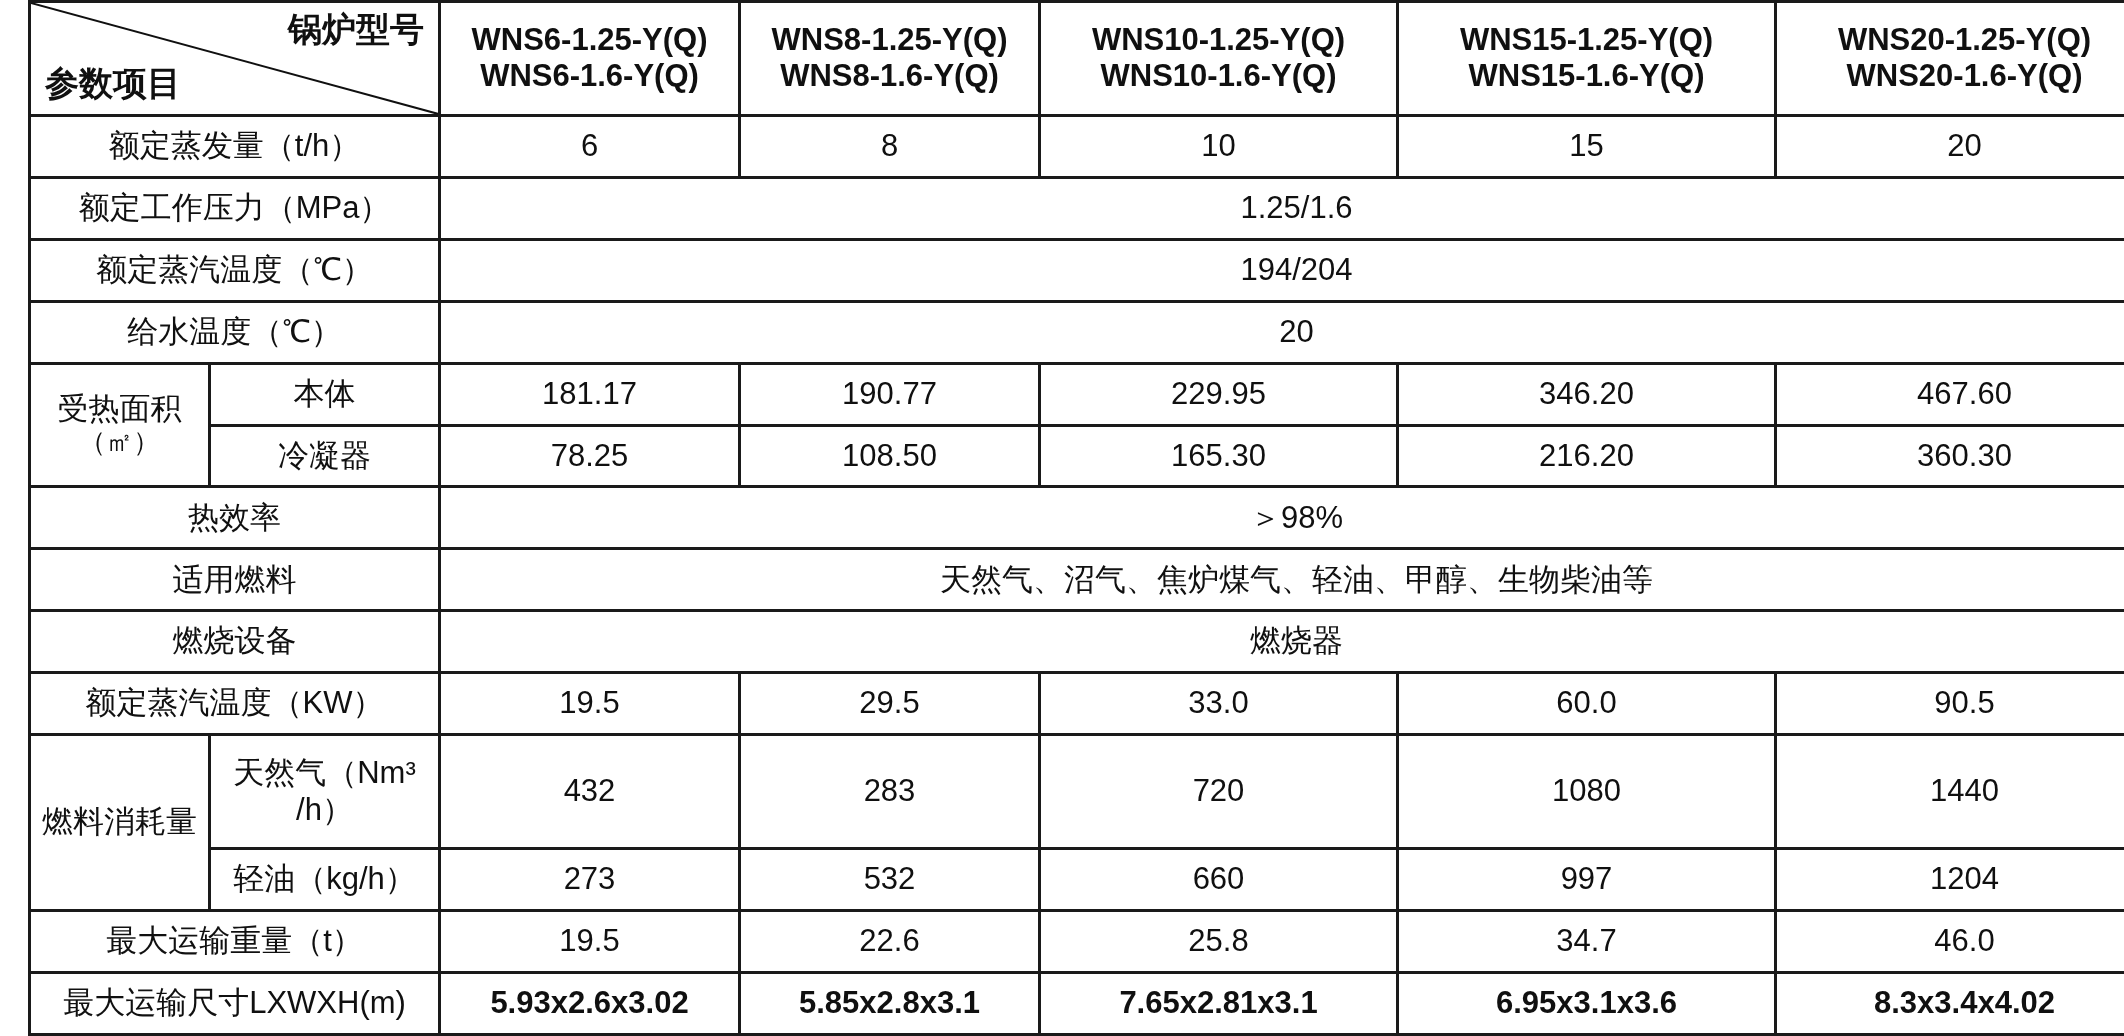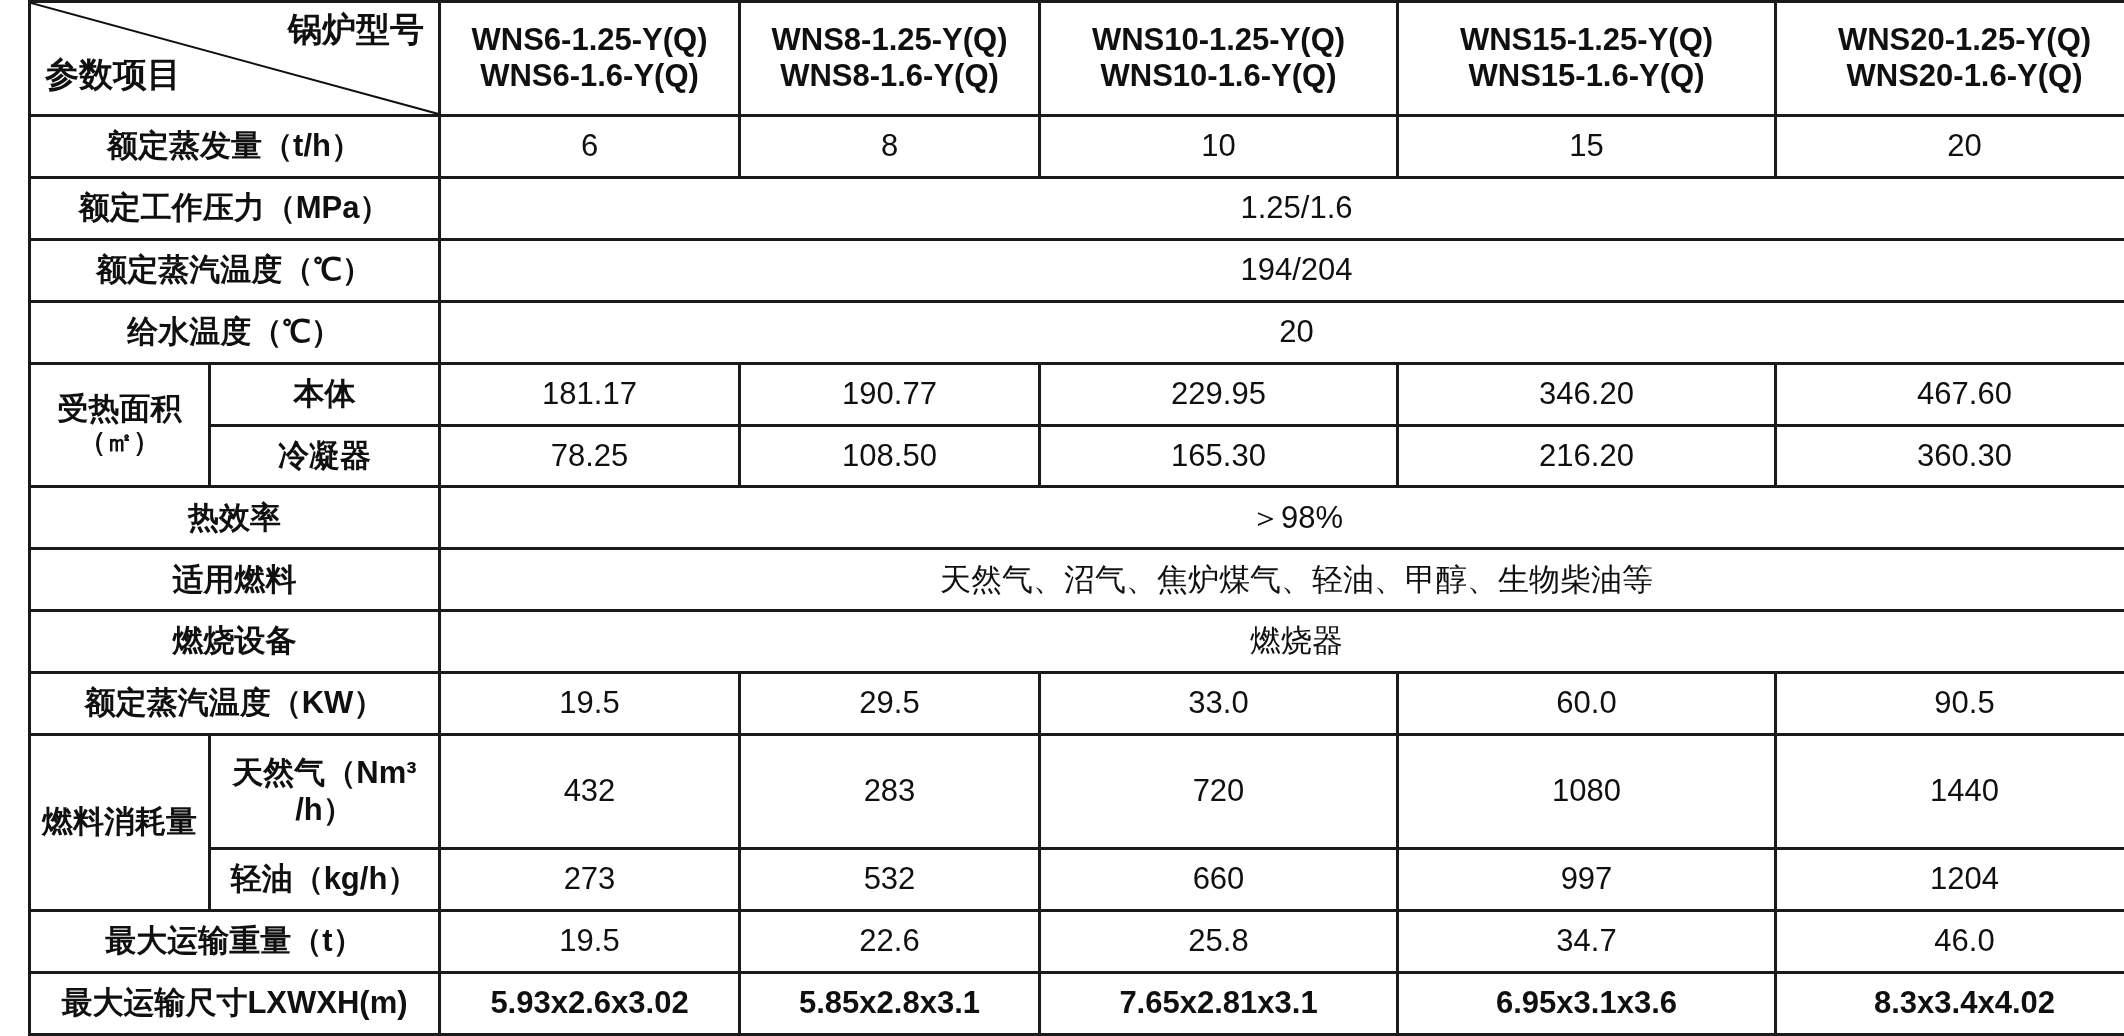--- a/index.html
+++ b/index.html
@@ -39,21 +39,21 @@
   }
   
   .shade td, td.shade {
     background: #c9c6c1;
   }
   .row-label {
     font-size: 33px;
     font-weight: normal;
   }
   .bold {
-    font-weight: bold;
+    font-weight: normal;
   }
   .model-cell {
     font-size: 33px;
     font-weight: bold;
     line-height: 1.32;
     padding: 6px 4px;
   }
   .corner {
     position: relative;
     padding: 0;
@@ -71,21 +71,21 @@
     right: 14px;
     top: 6px;
     font-size: 34px;
     font-weight: bold;
     color: #101010;
     white-space: nowrap;
   }
   .corner .bot-label {
     position: absolute;
     left: 14px;
-    bottom: 20px;
+    bottom: 11px;
     font-size: 34px;
     font-weight: bold;
     color: #101010;
     white-space: nowrap;
     margin-top: 36px;
   }
   .sub-label {
     font-size: 31px;
   }
   .sub-label-small {

